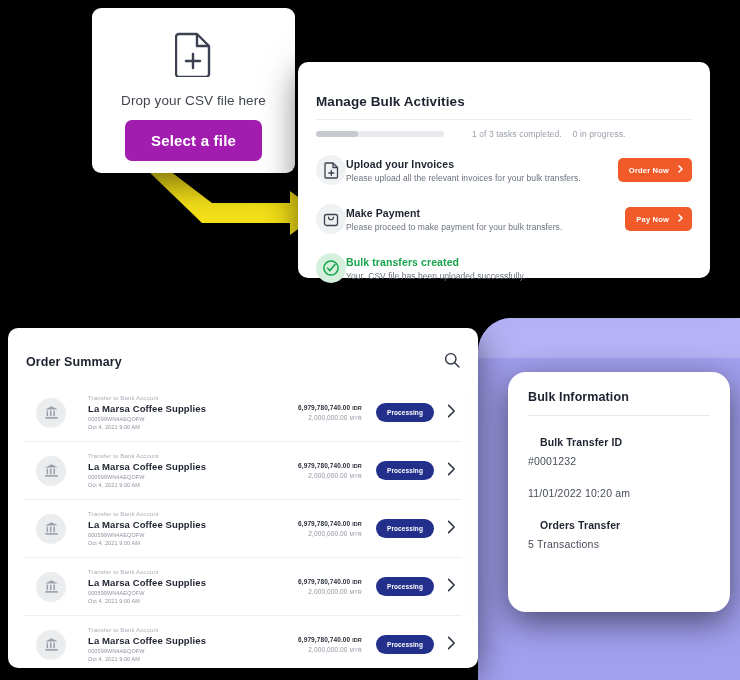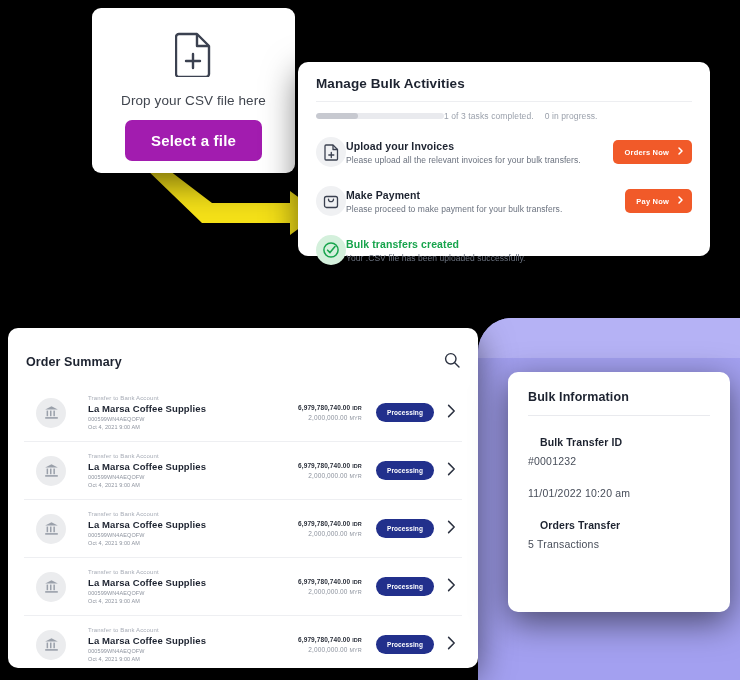--- a/index.html
+++ b/index.html
@@ -65,38 +65,38 @@
     font-family: "Liberation Sans", sans-serif;
     font-size: 15px; font-weight: bold;
     padding: 12px 26px;
     cursor: pointer;
     letter-spacing: .2px;
   }
 
   
   #bulk-card {
     left: 298px; top: 62px;
-    width: 412px; height: 194px;
+    width: 412px; height: 216px;
     border-radius: 10px;
-    padding: 14px 18px 0 18px;
+    padding: 32px 18px 0 18px;
   }
   .bulk-title {
     font-size: 13.5px; font-weight: bold; color: #1d2330;
     letter-spacing: .1px;
   }
   .hr-soft { height: 1px; background: #edeef1; margin: 10px 0 9px 0; }
 
   .progress-row { display: flex; align-items: center; gap: 0; }
   .progress-track {
     width: 128px; height: 6px; background: #e9eaee;
     border-radius: 4px; overflow: hidden;
   }
   .progress-fill { height: 100%; background: #c7c9d0; border-radius: 4px; }
   .progress-text {
-    margin-left: 0;
+    margin-left: 28px;
     font-size: 8.5px; color: #9aa0ab; letter-spacing: .1px;
   }
   .progress-text .sep { display: inline-block; width: 6px; }
 
   .act-list { margin-top: 16px; }
   .act-row { display: flex; align-items: center; margin-bottom: 19px; }
   .act-ico {
     width: 30px; height: 30px; border-radius: 50%;
     background: #f0f1f3;
     display: flex; align-items: center; justify-content: center;
@@ -163,21 +163,21 @@
     font-size: 6.5px; font-weight: bold;
     padding: 6px 11px; letter-spacing: .1px;
     flex: 0 0 auto;
   }
   .chev { margin-left: 13px; margin-right: 4px; flex: 0 0 auto; }
 
   
   #info-card {
     left: 508px; top: 372px;
     width: 222px; height: 240px;
-    border-radius: 10px;
+    border-radius: 18px;
     padding: 18px 20px;
   }
   .bi-title { font-size: 12.5px; font-weight: bold; color: #1d2330; letter-spacing: .1px; }
   .bi-hr { height: 1px; background: #e9eaee; margin: 11px 0 0 0; }
   .bi-block { margin-top: 20px; }
   .bi-label { font-size: 10.5px; font-weight: bold; color: #1d2330; letter-spacing: .1px; margin-bottom: 7px; padding-left: 12px; }
   .bi-value { font-size: 10.5px; color: #474d59; letter-spacing: .2px; }
 </style>
 </head>
 <body>
@@ -227,21 +227,21 @@
             <path d="M2 1 h7 l4.5 4.5 V15 a1 1 0 0 1 -1 1 H2 a1 1 0 0 1 -1 -1 V2 a1 1 0 0 1 1 -1 z" fill="none" stroke="#3b4150" stroke-width="1.3" stroke-linejoin="round"></path>
             <path d="M9 1 v4.5 h4.5" fill="none" stroke="#3b4150" stroke-width="1.3" stroke-linejoin="round"></path>
             <path d="M7.3 8.5 v5 M4.8 11 h5" stroke="#3b4150" stroke-width="1.3" stroke-linecap="round"></path>
           </svg>
         </div>
         <div class="act-txt">
           <div class="act-h">Upload your Invoices</div>
           <div class="act-p">Please upload all the relevant invoices for your bulk transfers.</div>
         </div>
         <button class="btn-pill">
-          <span>Orders Now</span>
+          <span>Order Now</span>
           <span>
             <svg width="5" height="8" viewBox="0 0 5 8">
                 <path d="M1 1 L4 4 L1 7" fill="none" stroke="#fff" stroke-width="1.5" stroke-linecap="round" stroke-linejoin="round"></path>
               </svg>
           </span>
         </button>
       </div>
 
       <div class="act-row">
         <div class="act-ico">

